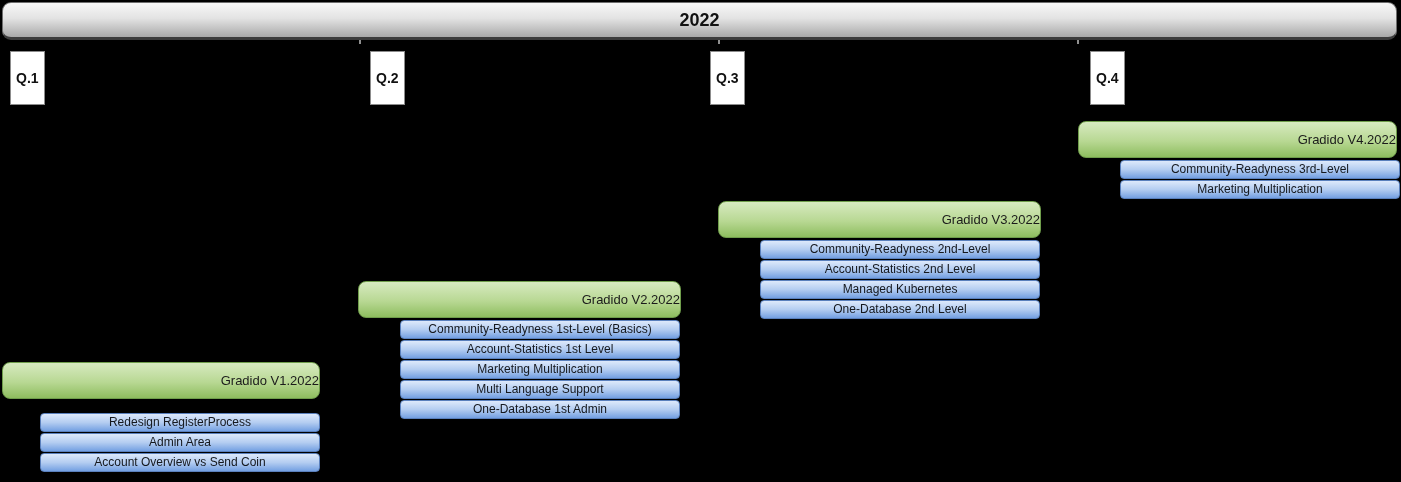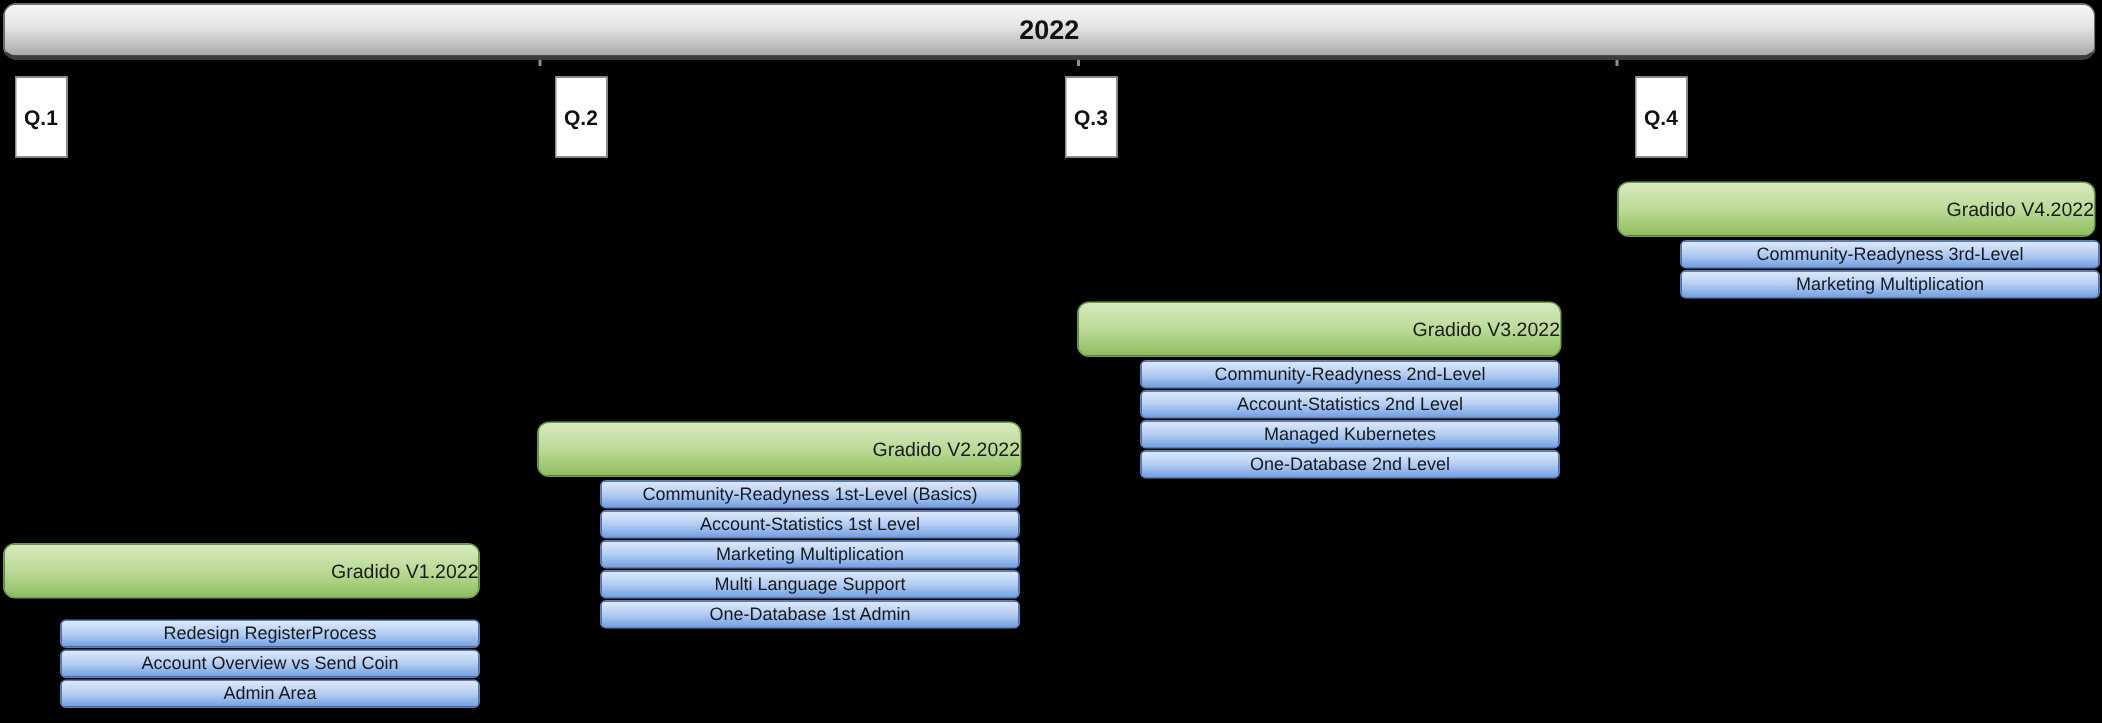--- a/index.html
+++ b/index.html
@@ -112,22 +112,22 @@
   <div class="tick tick-3"></div>
 
   <div class="qlabel qlabel-1">Q.1</div>
   <div class="qlabel qlabel-2">Q.2</div>
   <div class="qlabel qlabel-3">Q.3</div>
   <div class="qlabel qlabel-4">Q.4</div>
 
   <div class="release-title rt-1">Gradido V1.2022</div>
   <div class="features fs-1">
       <div class="feature-item">Redesign RegisterProcess</div>
+      <div class="feature-item">Admin Area</div>
       <div class="feature-item">Account Overview vs Send Coin</div>
-      <div class="feature-item">Admin Area</div>
     </div>
 
   <div class="release-title rt-2">Gradido V2.2022</div>
   <div class="features fs-2">
       <div class="feature-item">Community-Readyness 1st-Level (Basics)</div>
       <div class="feature-item">Account-Statistics 1st Level</div>
       <div class="feature-item">Marketing Multiplication</div>
       <div class="feature-item">Multi Language Support</div>
       <div class="feature-item">One-Database 1st Admin</div>
     </div>

